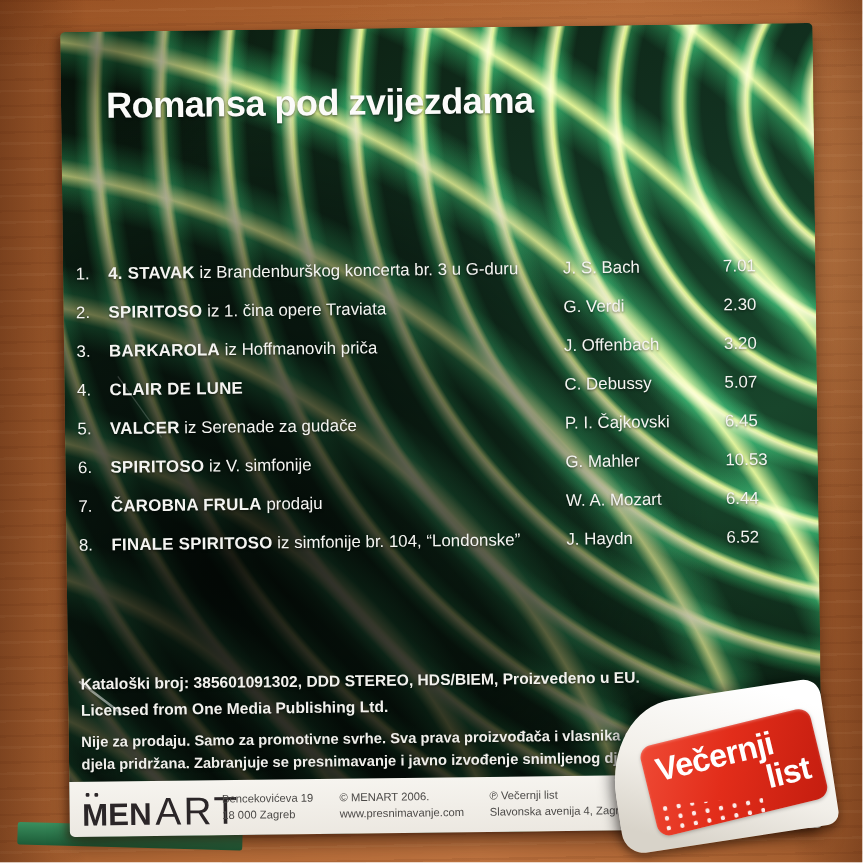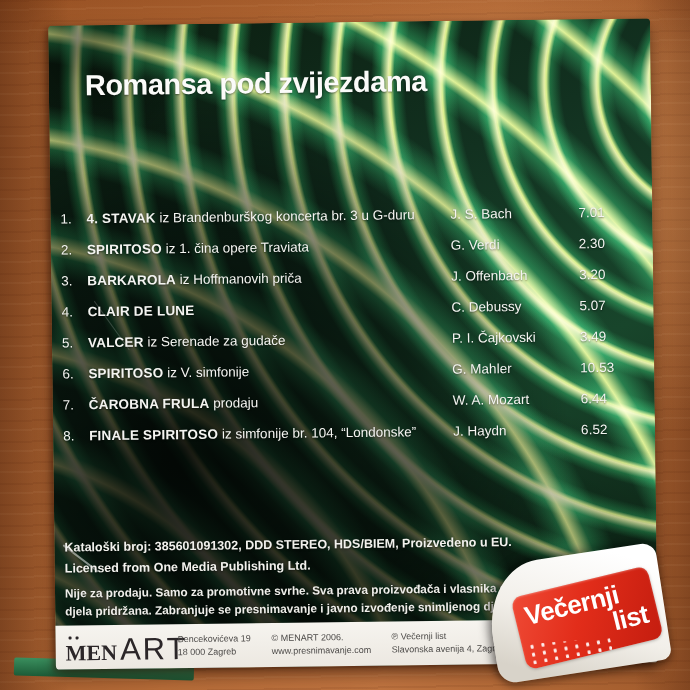--- a/index.html
+++ b/index.html
@@ -41,21 +41,21 @@
   .ttl b{font-weight:bold;letter-spacing:0.2px;}
   .comp{width:128px;white-space:nowrap;}
   .time{width:52px;text-align:left;}
   .catalog{position:absolute;left:10px;top:512px;font-size:12.5px;font-weight:bold;line-height:1.68;
     color:#f2f1ed;text-shadow:0 1px 2px rgba(0,0,0,0.5);}
   .legal{position:absolute;left:10px;top:560px;font-size:11.8px;font-weight:bold;line-height:1.5;
     color:#efeeea;text-shadow:0 1px 2px rgba(0,0,0,0.5);}
   .footer{position:absolute;left:0;right:0;bottom:0;height:44px;background:linear-gradient(#f6f4ef,#ece8e1);
     border-radius:0 0 4px 4px;}
   .menart{position:absolute;left:10px;top:7px;color:#2b2628;display:flex;align-items:baseline;}
-  .menart .menwrap{position:relative;font-size:22px;font-weight:800;letter-spacing:0;font-family:Liberation Serif, serif;}
+  .menart .menwrap{position:relative;font-size:25px;font-weight:800;letter-spacing:0;}
   .mdots{position:absolute;left:3px;top:-4px;width:3px;height:3px;background:#2b2628;border-radius:1px;
     box-shadow:7px 0 0 #2b2628;}
   .menart .art-light{font-size:31px;font-weight:400;letter-spacing:2px;margin-left:3px;}
   .f-col{position:absolute;top:9px;font-size:9px;line-height:1.4;color:#4c4a48;white-space:nowrap;}
   .addr{left:122px;} .copy{left:216px;} .pub{left:336px;}
   .flap{position:absolute;right:-7px;bottom:-9px;width:174px;height:118px;
     background:linear-gradient(205deg,#ffffff 12%,#f2efe9 55%,#d8d3c9 88%);
     border-radius:55px 14px 10px 18px / 70px 14px 10px 18px;
     box-shadow:-5px -4px 9px rgba(0,0,0,0.35), 0 4px 7px rgba(25,10,2,0.4);
     transform:rotate(-8deg);}
@@ -105,21 +105,21 @@
         <div class="row">
           <span class="num">4.</span>
           <span class="ttl"><b>CLAIR DE LUNE</b> <span></span></span>
           <span class="comp">C. Debussy</span>
           <span class="time">5.07</span>
         </div>
         <div class="row">
           <span class="num">5.</span>
           <span class="ttl"><b>VALCER</b> <span>iz Serenade za gudače</span></span>
           <span class="comp">P. I. Čajkovski</span>
-          <span class="time">3.49</span>
+          <span class="time">6.45</span>
         </div>
         <div class="row">
           <span class="num">6.</span>
           <span class="ttl"><b>SPIRITOSO</b> <span>iz V. simfonije</span></span>
           <span class="comp">G. Mahler</span>
           <span class="time">10.53</span>
         </div>
         <div class="row">
           <span class="num">7.</span>
           <span class="ttl"><b>ČAROBNA FRULA</b> <span>prodaju</span></span>

